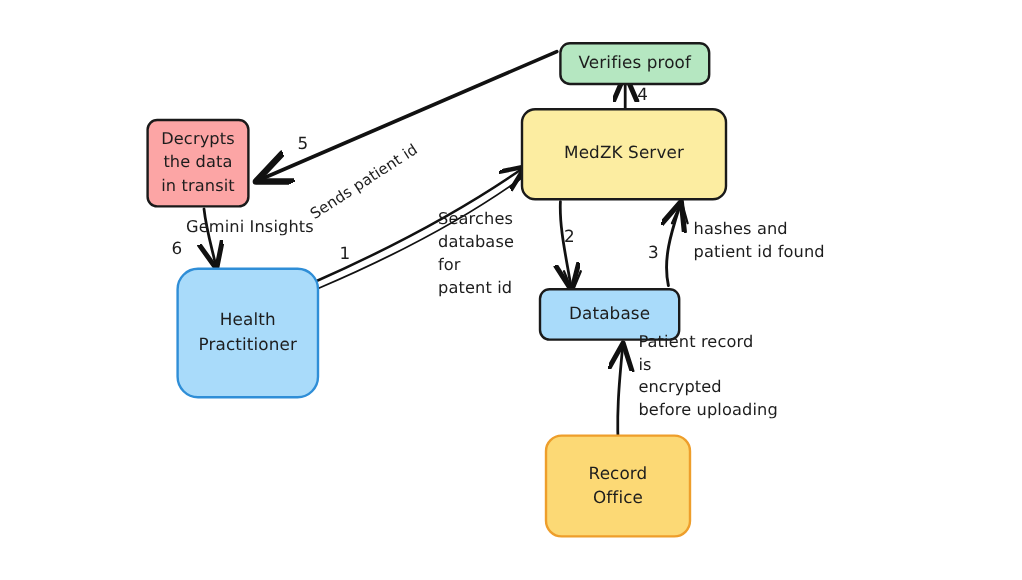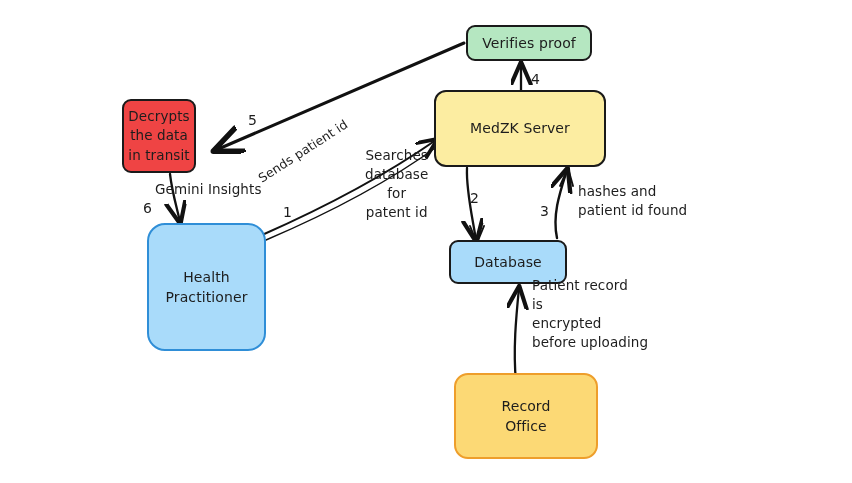--- a/index.html
+++ b/index.html
@@ -29,52 +29,52 @@
     text-align: center;
     border-radius: 10px;
     font-family: "DejaVu Sans", sans-serif;
     font-size: 14px;
     line-height: 1.45;
     color: #1d1d1d;
     white-space: pre-line;
     letter-spacing: 0.1px;
   }
   .n-verifies {
-    left: 466px; top: 25px; width: 126px; height: 36px;
+    left: 466px; top: 35px; width: 126px; height: 36px;
     background: #b5e7c1;
     border: 2.2px solid #1a1a1a;
     border-radius: 9px;
   }
   .n-decrypts {
-    left: 122px; top: 99px; width: 74px; height: 74px;
-    background: #ef4444;
+    left: 122px; top: 99px; width: 86px; height: 74px;
+    background: #fca5a5;
     border: 2.2px solid #1a1a1a;
     border-radius: 9px;
     font-size: 13.5px;
   }
   .n-medzk {
     left: 434px; top: 90px; width: 172px; height: 77px;
     background: #fceda1;
     border: 2.2px solid #1a1a1a;
     border-radius: 12px;
   }
   .n-practitioner {
-    left: 147px; top: 223px; width: 119px; height: 128px;
+    left: 147px; top: 223px; width: 119px; height: 109px;
     background: #a9dbfa;
     border: 2.2px solid #2f8ed7;
     border-radius: 18px;
   }
   .n-database {
     left: 449px; top: 240px; width: 118px; height: 44px;
     background: #a9dbfa;
     border: 2.2px solid #1a1a1a;
     border-radius: 9px;
   }
   .n-recordoffice {
-    left: 454px; top: 373px; width: 144px; height: 86px;
+    left: 454px; top: 362px; width: 122px; height: 86px;
     background: #fcd975;
     border: 2.4px solid #ee9e2b;
     border-radius: 14px;
   }
 
   .edge-label {
     position: absolute;
     font-family: "DejaVu Sans", sans-serif;
     font-size: 13.5px;
     color: #1d1d1d;
@@ -87,21 +87,21 @@
     font-family: "DejaVu Sans", sans-serif;
     font-size: 14px;
     color: #1d1d1d;
   }
   .lbl-sends {
     left: 255px; top: 172px;
     transform: rotate(-33deg);
     transform-origin: left top;
     font-size: 12.5px;
   }
-  .lbl-searches { left: 365px; top: 146px; text-align: center; }
+  .lbl-searches { left: 365px; top: 174px; }
   .lbl-hashes   { left: 578px; top: 182px; }
   .lbl-patientrec { left: 532px; top: 276px; }
   .lbl-gemini   { left: 115px; top: 180px; margin-left: 40px; }
 
   .num-1 { left: 283px; top: 204px; }
   .num-2 { left: 470px; top: 190px; }
   .num-3 { left: 540px; top: 203px; }
   .num-4 { left: 531px; top: 71px; }
   .num-5 { left: 248px; top: 112px; }
   .num-6 { left: 143px; top: 200px; }

